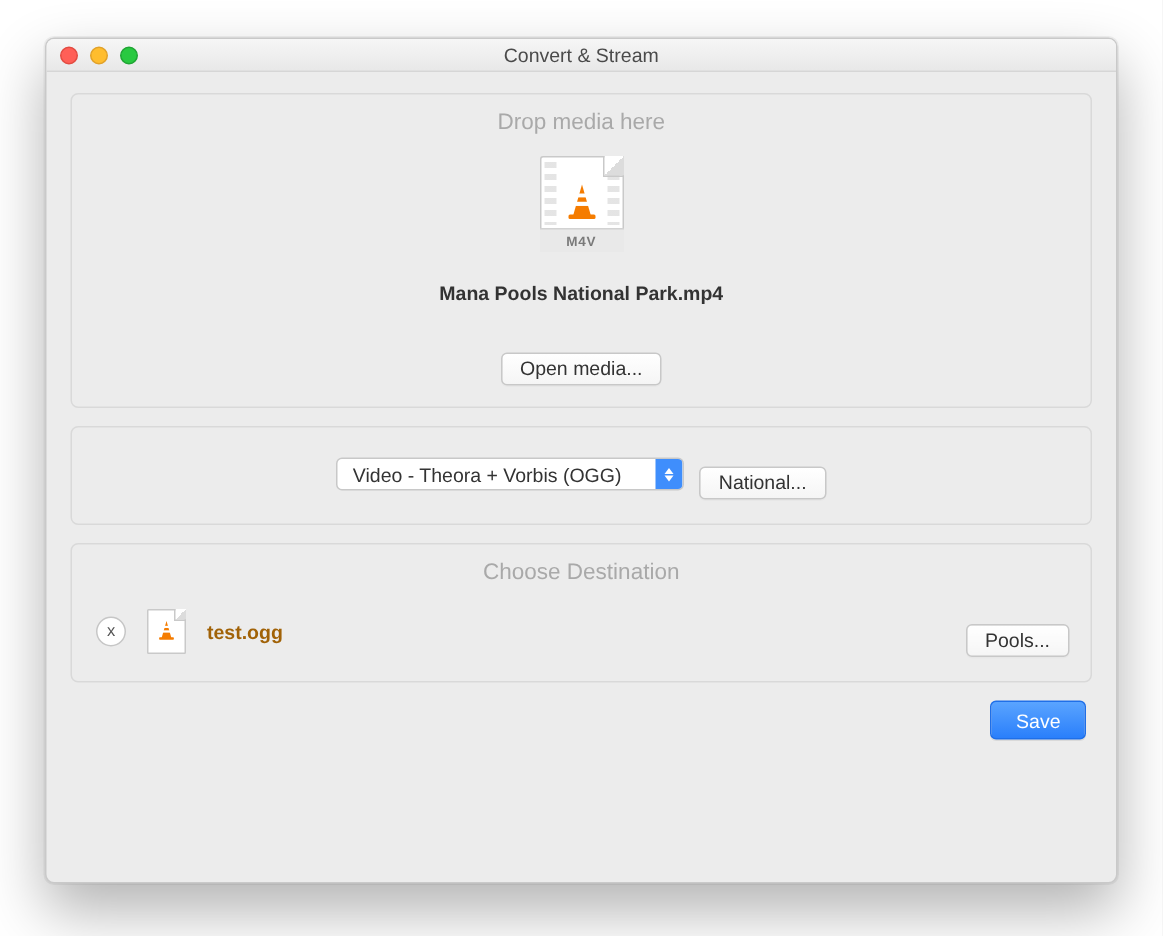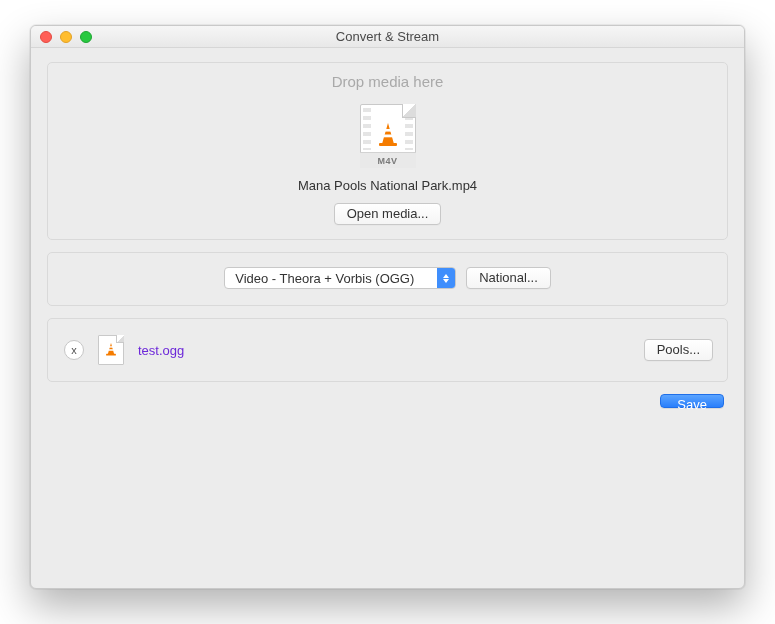--- a/index.html
+++ b/index.html
@@ -66,21 +66,21 @@
     font-size: 15px;
     color: #a9a9a9;
     font-weight: 400;
     margin-bottom: 8px;
     text-align: center;
   }
   .drop-area {
     display:flex;
     flex-direction: column;
     align-items:center;
-    gap: 10px;
+    gap: 20px;
     padding-top: 6px;
   }
   .file-icon {
     width: 56px; height: 64px; position: relative;
   }
   .page {
     position:absolute; inset:0;
     background:#fff;
     border:1px solid #c9c9c9;
     border-radius:2px;
@@ -104,33 +104,34 @@
     position:absolute; left:0; right:0; bottom:0; height:16px;
     background:#e9e9e9; border-top:1px solid #d2d2d2;
     font-size:9px; font-weight:600; color:#7a7a7a;
     display:flex; align-items:center; justify-content:center;
     letter-spacing:0.5px;
   }
   .cone {
     position:absolute; left:50%; top:18px; transform:translateX(-50%);
   }
   .filename {
-    font-size: 13px; color:#333;
+    font-size: 13px; color:#333;font-weight:bold;
   }
   .btn {
     background: linear-gradient(#ffffff,#f5f5f5);
     border:1px solid #c8c8c8;
     border-radius:4px;
     font-size:13px;
     color:#333;
     padding: 2px 12px;
     height:22px;
     line-height:16px;
     cursor: default;
     box-shadow: 0 1px 0 rgba(0,0,0,0.02);
+    margin-top: 12px;
   }
   .profile-row {
     display:flex; justify-content:center; gap:10px; align-items:center;
     padding: 4px 0 2px 0;
   }
   .select {
     display:flex; align-items:center;
     background:#fff;
     border:1px solid #c8c8c8;
     border-radius:4px;
@@ -164,34 +165,34 @@
     background:#fff; border:1px solid #c6c6c6;
     font-size:11px; color:#555;
     display:flex; align-items:center; justify-content:center;
     line-height:1;
   }
   .small-file-icon {
     width:26px; height:30px; position:relative;
   }
   .small-file-icon .page{border-radius:1px;}
   .small-file-icon .fold{width:8px;height:8px;}
-  .dest-name { font-size:13px; color:#6d28d9; }
+  .dest-name { font-size:13px; color:#a16207;font-weight:bold; }
   .spacer { flex:1; }
   .footer {
     display:flex; justify-content:flex-end;
     padding: 0 4px 2px 0;
   }
   .btn-primary {
     background: linear-gradient(#5aa4ff,#2a7ffb);
     border:1px solid #1f6fe8;
     color:#fff;
     border-radius:4px;
     font-size:13px;
     padding: 2px 16px;
-    height:14px;
+    height:26px;
     box-shadow: 0 1px 0 rgba(0,0,0,0.08);
   }
 </style>
 </head>
 <body>
 
 <div class="shadow-wrap">
   <div class="window">
     <div class="titlebar">
       <div class="traffic">
@@ -232,20 +233,21 @@
             <div class="select-caret">
               <div class="caret-up"></div>
               <div class="caret-down"></div>
             </div>
           </div>
           <button class="btn">National...</button>
         </div>
       </div>
 
       <div class="panel">
+        <div class="panel-title">Choose Destination</div>
         <div class="dest-row">
           <div class="remove-btn">
             <span>x</span>
           </div>
           <div class="small-file-icon">
             <div class="page"></div>
             <div class="fold"></div>
             <svg style="position:absolute;left:50%;top:7px;transform:translateX(-50%);" width="12" height="15" viewBox="0 0 22 26">
               <polygon points="11,1 17,22 5,22" fill="#f57c00"></polygon>
               <rect x="7.3" y="7" width="7.4" height="2.6" fill="#fff"></rect>

